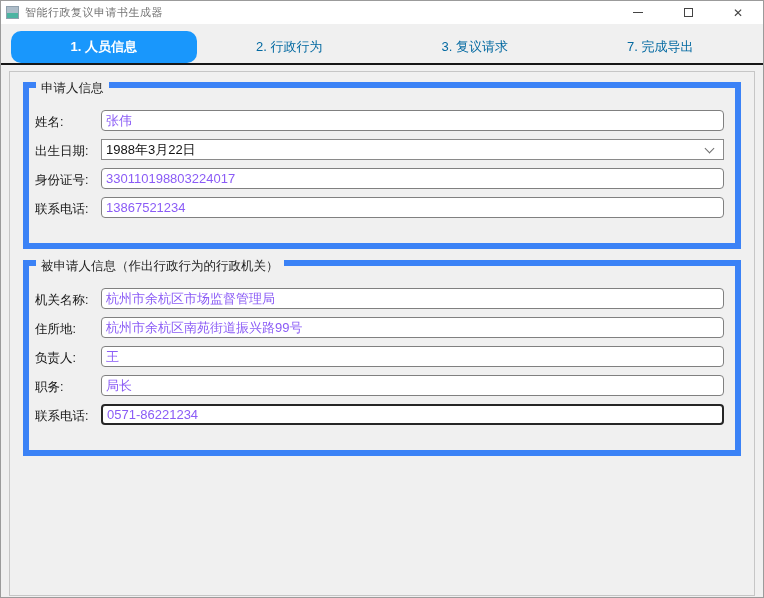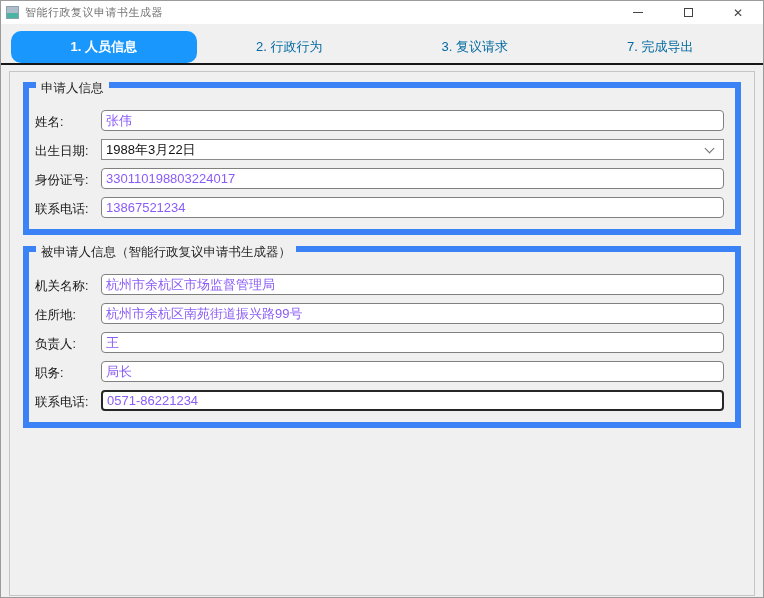--- a/index.html
+++ b/index.html
@@ -49,21 +49,21 @@
   .groupbox {
     position:relative; margin:10px 13px 0 13px;
     border:6px solid #3b82f6; padding:22px 11px 11px 6px;
   }
   .groupbox + .groupbox { margin-top:11px; }
   .legend {
     position:absolute; top:-8px; left:7px; background:#f0f0f0;
     padding:0 5px; font-size:12.5px; color:#1f1f1f; white-space:nowrap;
   }
   .row { display:flex; align-items:flex-end; margin-bottom:8px; }
-  .row:last-child { margin-bottom:0; }
+  .row:last-child { margin-bottom:14px; }
   .flabel { width:66px; flex:0 0 66px; font-size:12.5px; color:#161616; white-space:nowrap; }
   .tin {
     flex:1; height:21px; border:1px solid #808080; background:#ffffff;
     font-family:"Liberation Sans","DejaVu Sans",sans-serif;
     font-size:13px; color:#8b5cf6; padding:0 4px; outline:none; border-radius:4px;
   }
   .tin.focused { border:2px solid #262626; }
   .combo {
     flex:1; height:21px; border:1px solid #8a8a8a; background:#ffffff;
     display:flex; align-items:center; font-size:13px; color:#111; padding:0 4px;
@@ -130,21 +130,21 @@
       </div>
 
 
       <div class="row">
         <span class="flabel">联系电话:</span>
         <input class="tin" value="13867521234" style="">
       </div>
     </div>
 
     <div class="groupbox">
-      <span class="legend">被申请人信息（智能行政复议申请书生成器）</span>
+      <span class="legend">被申请人信息（作出行政行为的行政机关）</span>
 
       <div class="row">
         <span class="flabel">机关名称:</span>
         <input class="tin" value="杭州市余杭区市场监督管理局" style="">
       </div>
 
       <div class="row">
         <span class="flabel">住所地:</span>
         <input class="tin" value="杭州市余杭区南苑街道振兴路99号" style="">
       </div>

